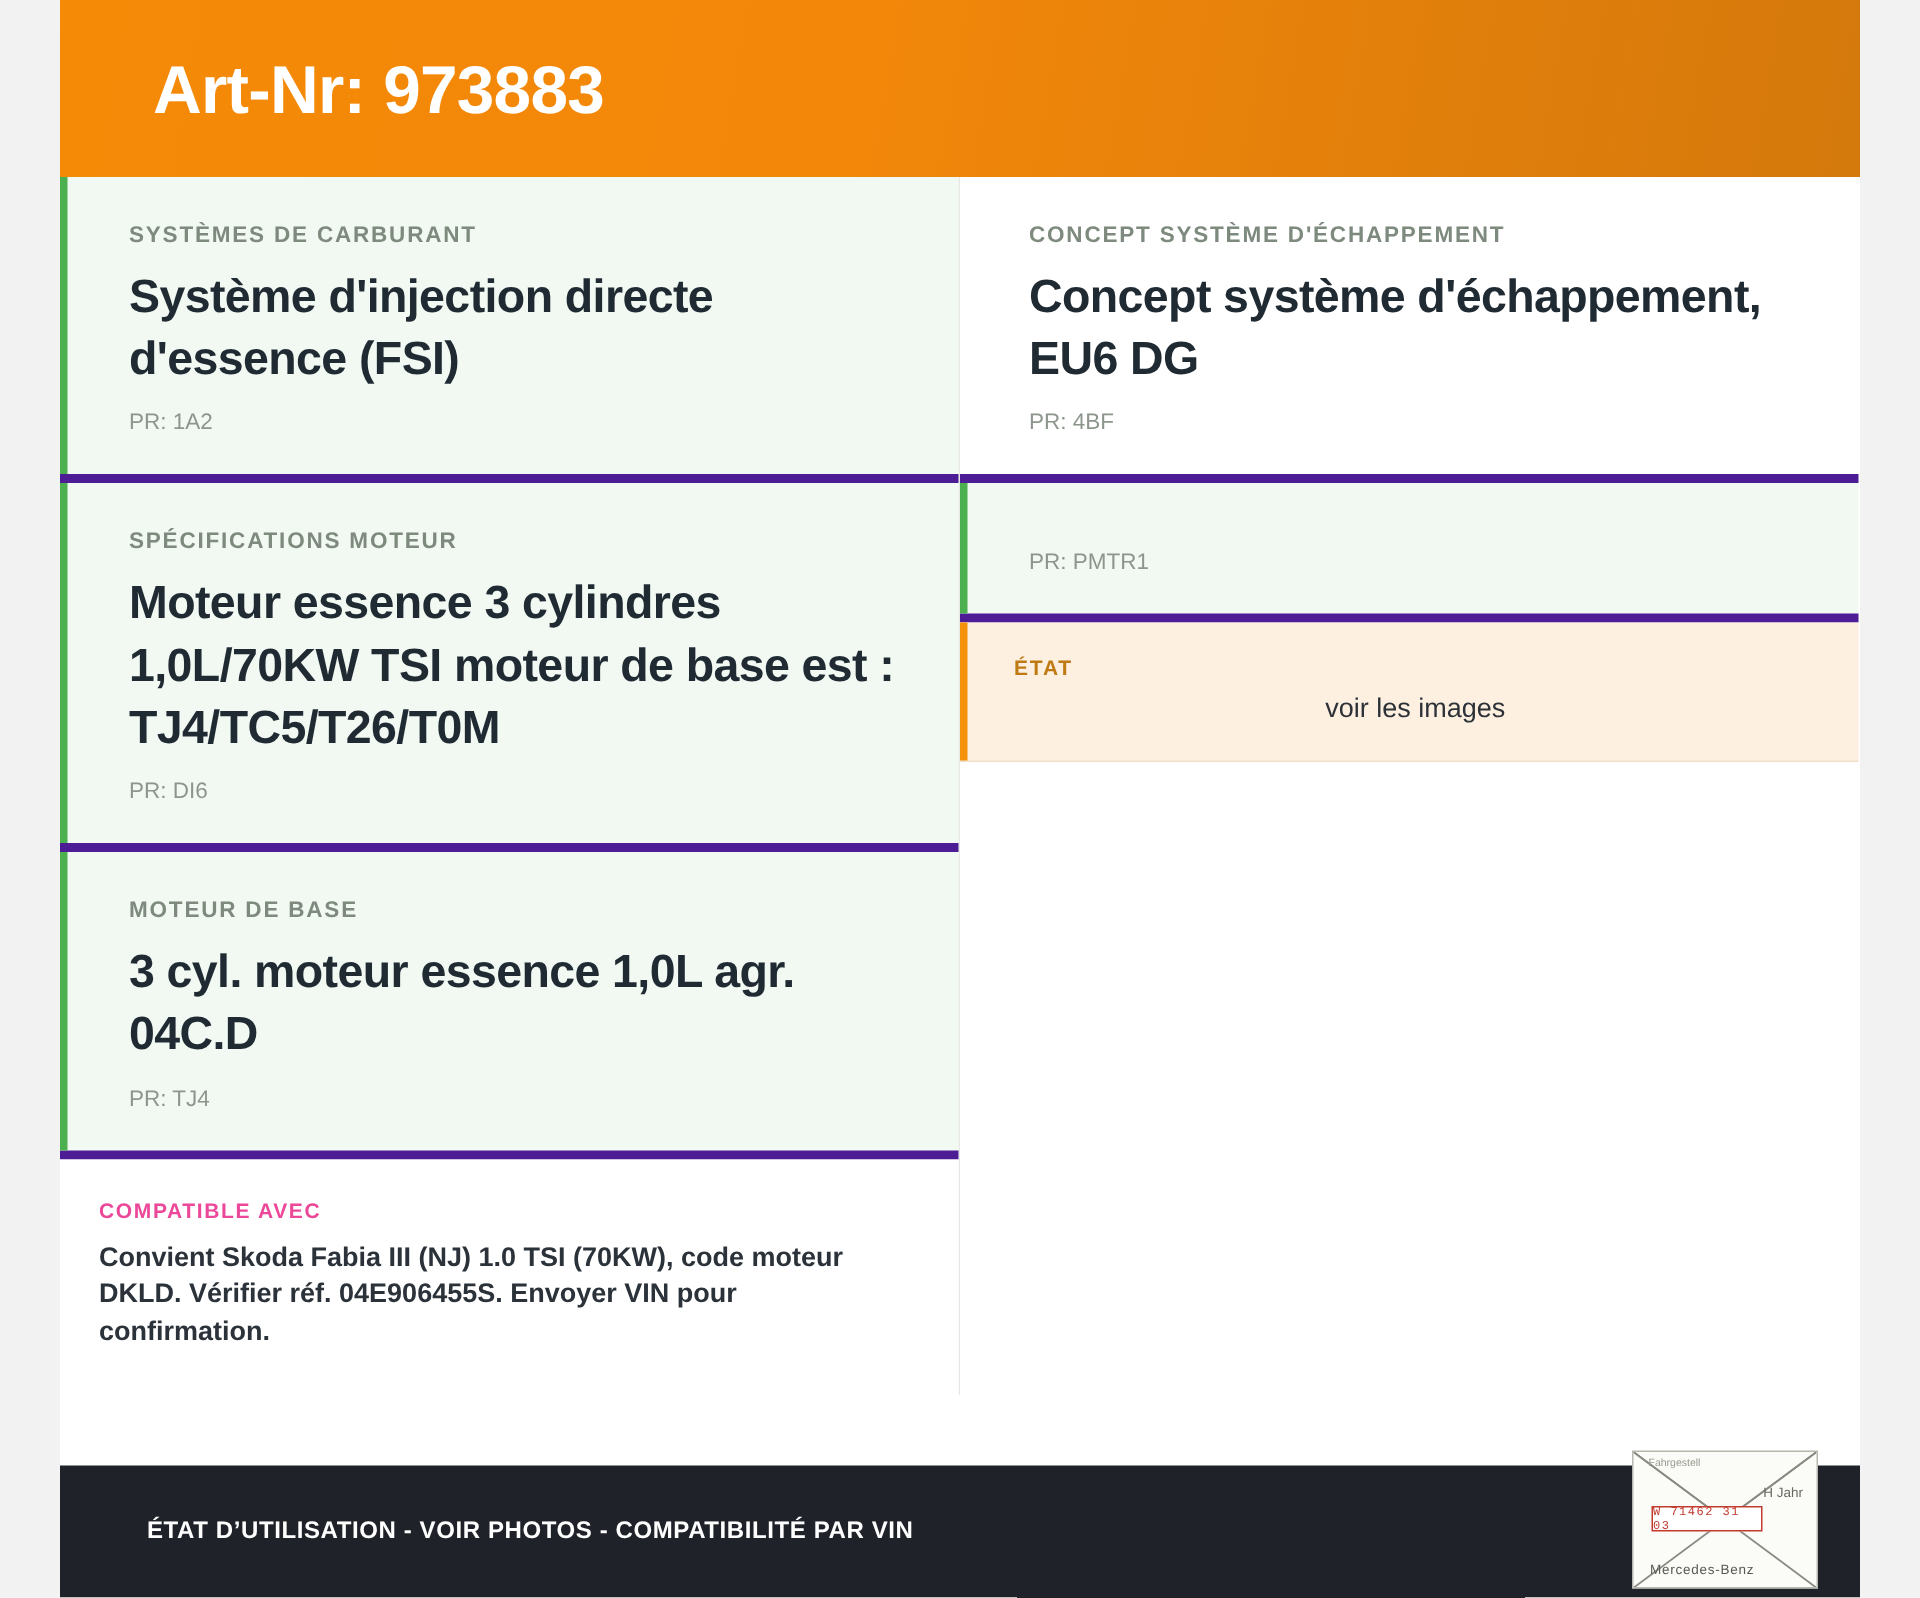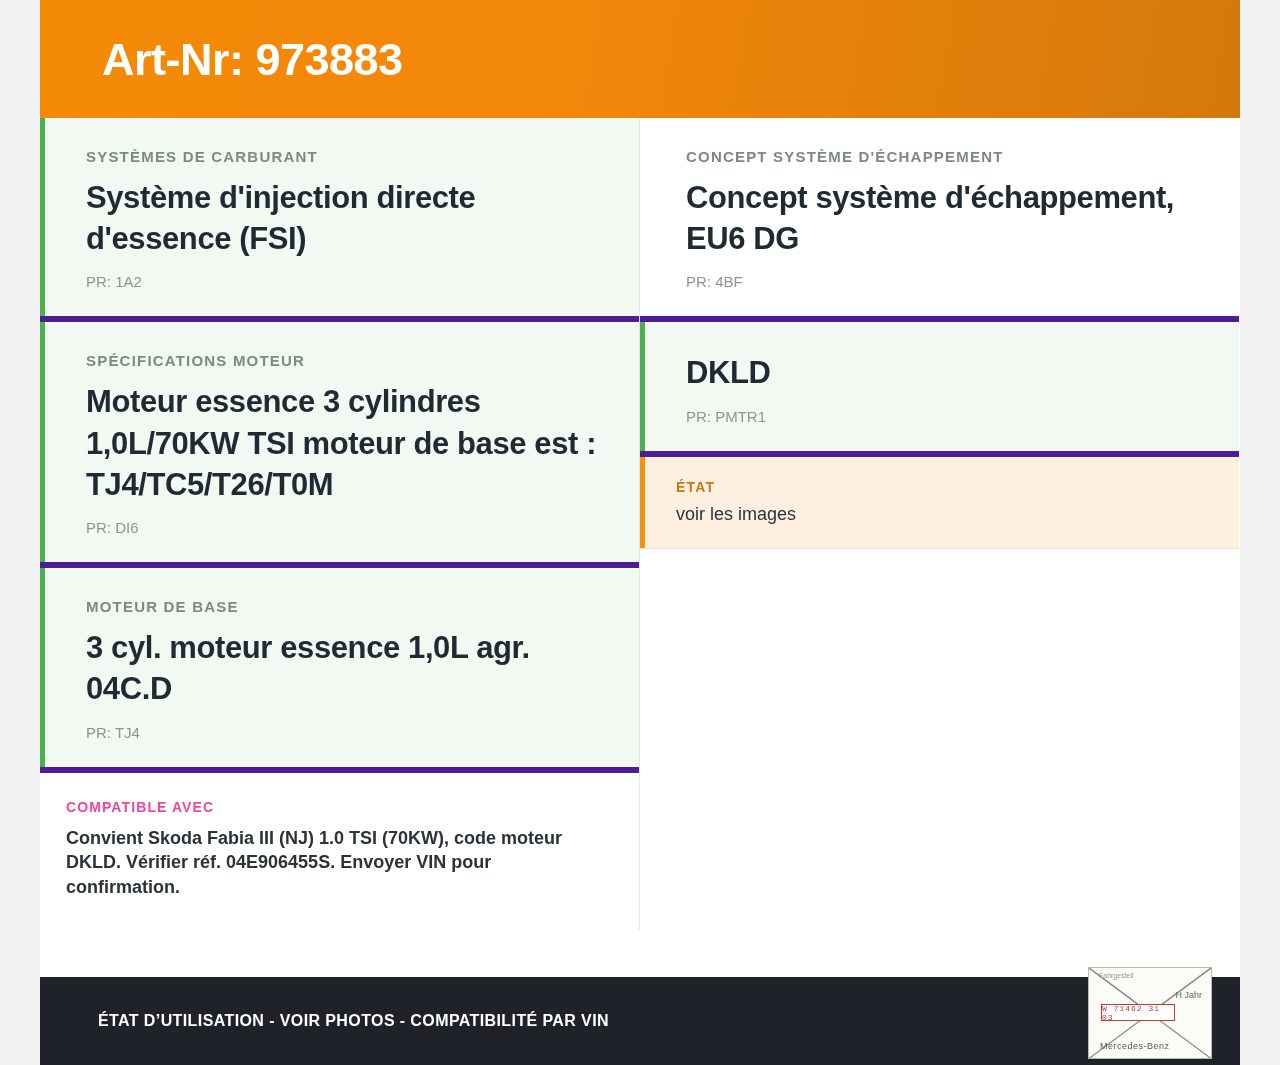--- a/index.html
+++ b/index.html
@@ -121,20 +121,21 @@
     color: #1f2a33;
     line-height: 1.33;
     letter-spacing: -0.4px;
   }
   .value.small {
     font-size: 18px;
     font-weight: normal;
     color: #2c3238;
     line-height: 1.3;
     letter-spacing: 0;
+    text-align: center;
   }
 
   .pr {
     font-size: 15px;
     color: #8d968d;
     margin-top: 14px;
   }
 
   
   .cell.compat {
@@ -275,21 +276,20 @@
 
       <div class="col-right">
 
         <div class="cell plain">
           <div class="label">CONCEPT SYSTÈME D'ÉCHAPPEMENT</div>
           <div class="value">Concept système d'échappement, EU6 DG</div>
           <div class="pr">PR: 4BF</div>
         </div>
 
         <div class="cell green">
-          <div class="value">DKLD</div>
           <div class="pr">PR: PMTR1</div>
         </div>
 
         <div class="cell state">
           <div class="label state-label">ÉTAT</div>
           <div class="value small">voir les images</div>
         </div>
 
         <div class="spacer-right"></div>
 

